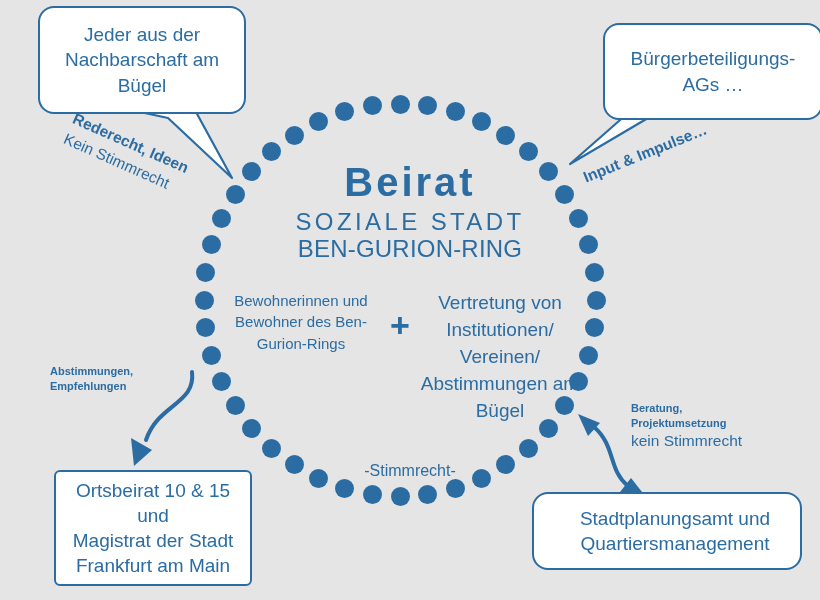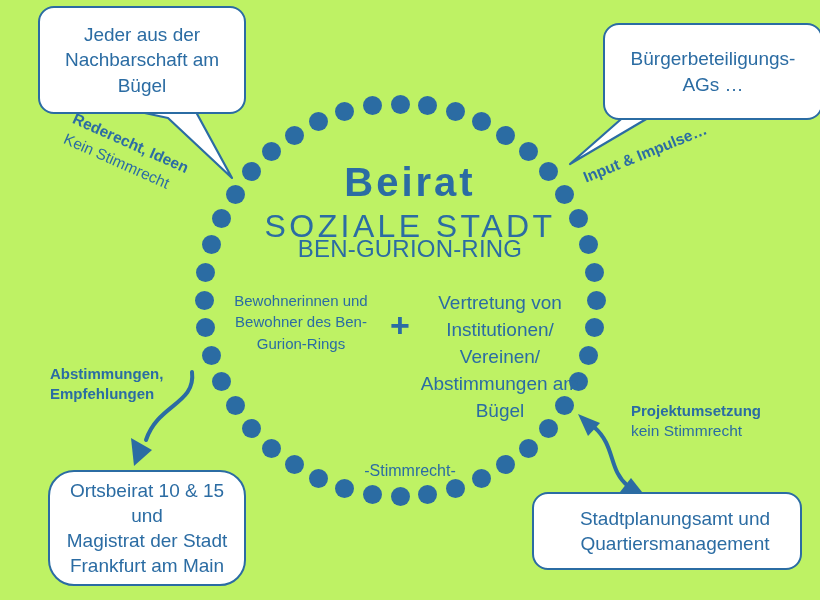--- a/index.html
+++ b/index.html
@@ -7,21 +7,21 @@
     padding: 0;
     background: #ffffff;
   }
   body {
     font-family: "Liberation Sans", sans-serif;
   }
   #stage {
     position: relative;
     width: 820px;
     height: 600px;
-    background: #bef264;
+    background: #e5e5e5;
     overflow: hidden;
   }
 
   
   .box {
     position: absolute;
     box-sizing: border-box;
     border: 2.2px solid #2B6CA3;
     border-radius: 16px;
     background: #ffffff;
@@ -32,37 +32,37 @@
     justify-content: center;
     text-align: center;
     font-size: 19px;
     line-height: 1.32;
     z-index: 6;
   }
   .box .ln { display: block; white-space: nowrap; }
 
   #bubble-neighbourhood { left: 38px;  top: 6px;   width: 208px; height: 108px; }
   #bubble-workshops     { left: 603px; top: 23px;  width: 220px; height: 97px;  }
-  #box-ortsbeirat       { left: 48px;  top: 470px; width: 198px; height: 116px; border-radius: 26px; }
+  #box-ortsbeirat       { left: 54px;  top: 470px; width: 198px; height: 116px; border-radius: 6px; }
   #box-stadtplanung     { left: 532px; top: 492px; width: 270px; height: 78px;  border-radius: 16px; padding-left: 16px; }
 
   
   #ring { position: absolute; left: 0; top: 0; width: 820px; height: 600px; z-index: 2; }
   .ring-dot { position: absolute; border-radius: 50%; background: #2B6CA3; }
 
   
   .ctr { position: absolute; color: #2B6CA3; text-align: center; z-index: 5; margin-top: 32px; }
 
   #title-beirat {
     left: 0; right: 0; top: 128px;
     font-size: 40px; font-weight: 700; letter-spacing: 3px;
   }
   #title-soziale {
     left: 0; right: 0; top: 176px;
-    font-size: 32px; font-weight: 400; letter-spacing: 3.4px;
+    font-size: 24px; font-weight: 400; letter-spacing: 3.4px;
   }
   #title-ring {
     left: 0; right: 0; top: 203px;
     font-size: 24px; font-weight: 400; letter-spacing: 0.2px;
   }
 
   #col-left  { left: 212px; top: 258px; width: 178px; font-size: 15px; line-height: 1.42; text-align: center; }
   #col-right { left: 420px; top: 258px; width: 160px; font-size: 19px; line-height: 1.42; text-align: center; }
   #plus-sign { left: 384px; top: 276px; width: 32px; font-size: 34px; font-weight: 700; line-height: 1; }
   #stimmrecht { left: 0; right: 0; top: 430px; font-size: 16px; }
@@ -80,21 +80,21 @@
   }
   #cap-input {
     left: 580px; top: 168px;
     transform: rotate(-22deg);
     transform-origin: left top;
     line-height: 1.4;
   }
 
   
   .cap-block { position: absolute; color: #2B6CA3; z-index: 7; white-space: nowrap; }
-  .cap-block .b { display: block; font-weight: 700; font-size: 15px; line-height: 1.35; }
+  .cap-block .b { display: block; font-weight: 700; font-size: 11px; line-height: 1.35; }
   .cap-block .r { display: block; font-weight: 400; font-size: 15.5px; line-height: 1.35; }
 
   #cap-abstimmungen { left: 50px;  top: 364px; text-align: left; }
   #cap-beratung     { left: 631px; top: 401px; text-align: left; }
 
   
   #vector { position: absolute; left: 0; top: 0; width: 820px; height: 600px; z-index: 4; }
 </style>
 </head>
 <body>
@@ -217,17 +217,18 @@
   <div class="angled" id="cap-input">
     <span class="l1">Input &amp; Impulse…</span>
   </div>
 
   <div class="cap-block" id="cap-abstimmungen">
     <span class="b">Abstimmungen,</span>
     <span class="b">Empfehlungen</span>
   </div>
 
   <div class="cap-block" id="cap-beratung">
+    <span class="b">Beratung,</span>
     <span class="b">Projektumsetzung</span>
     <span class="r">kein Stimmrecht</span>
   </div>
 
 </div>
 
 </body></html>

